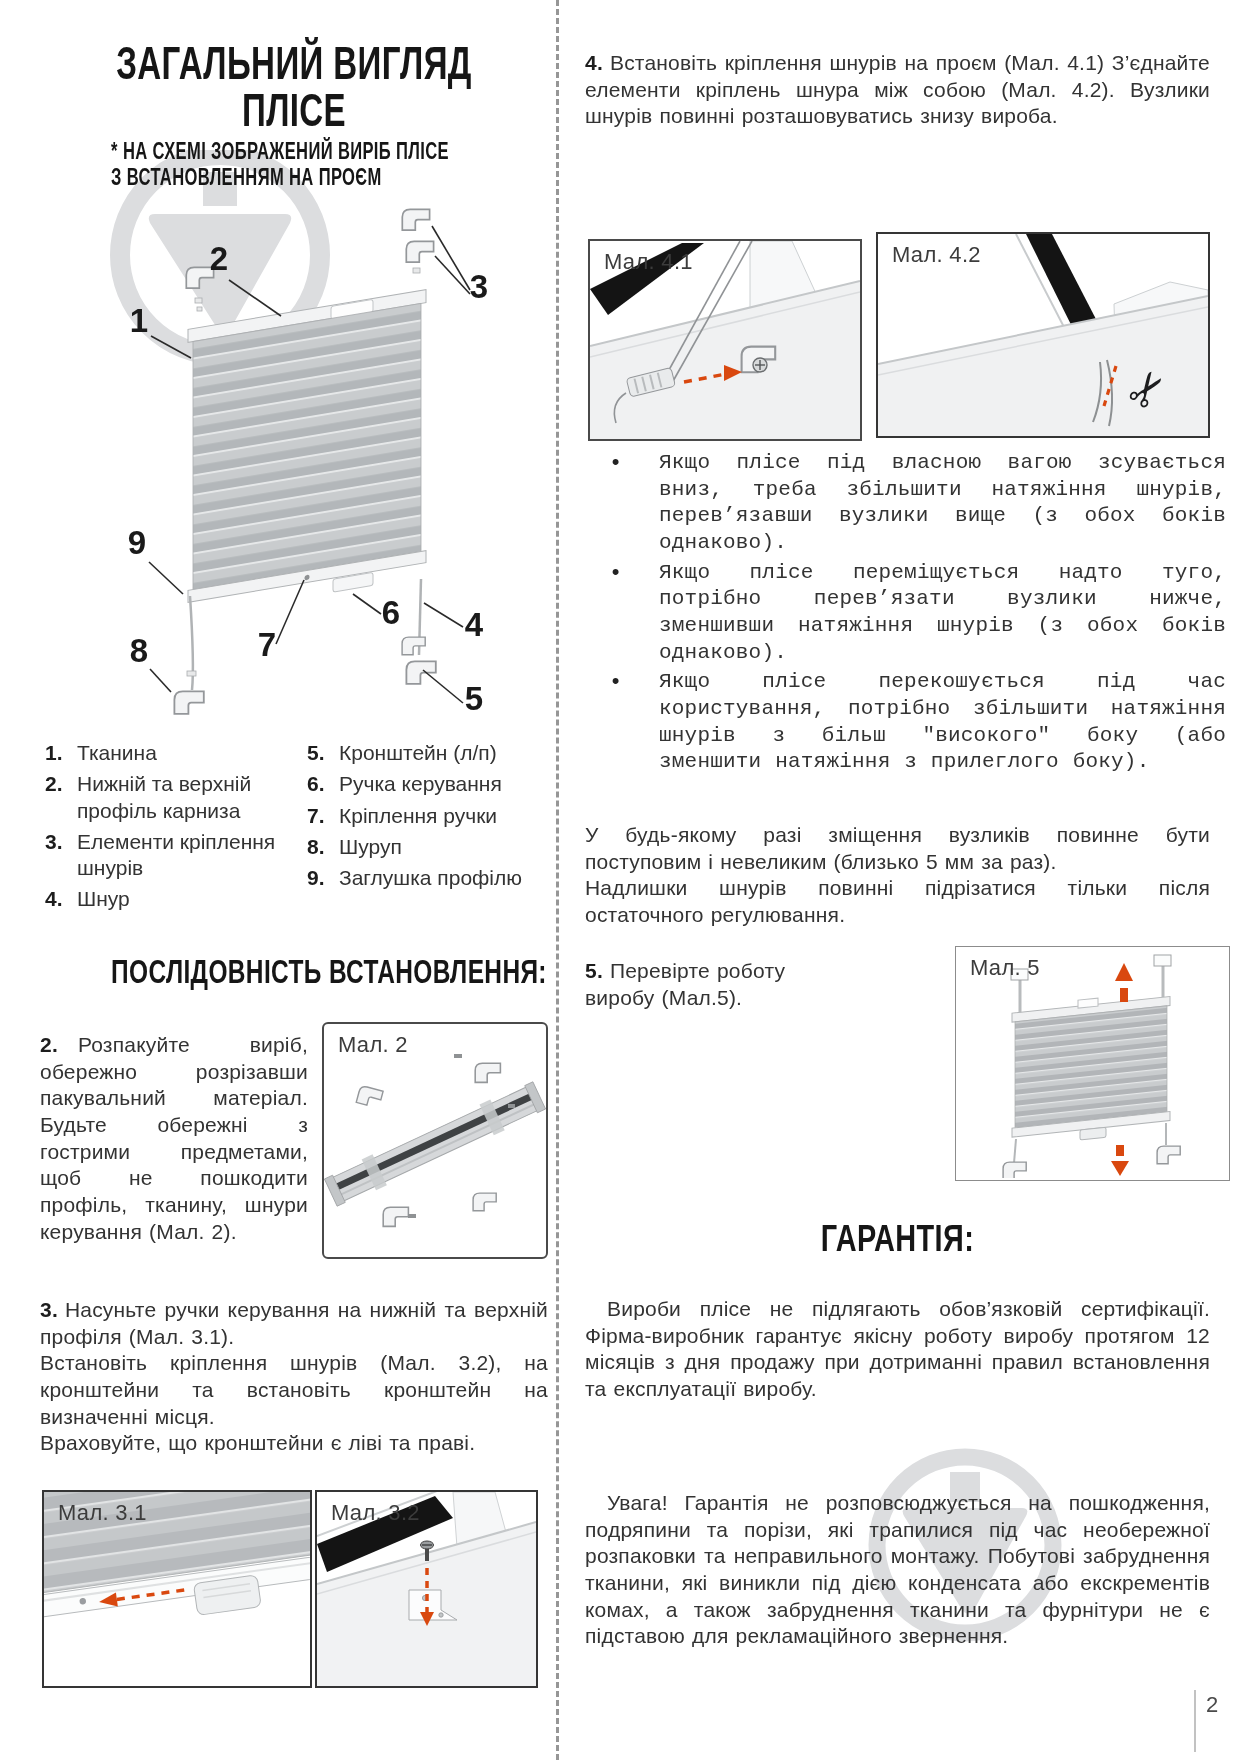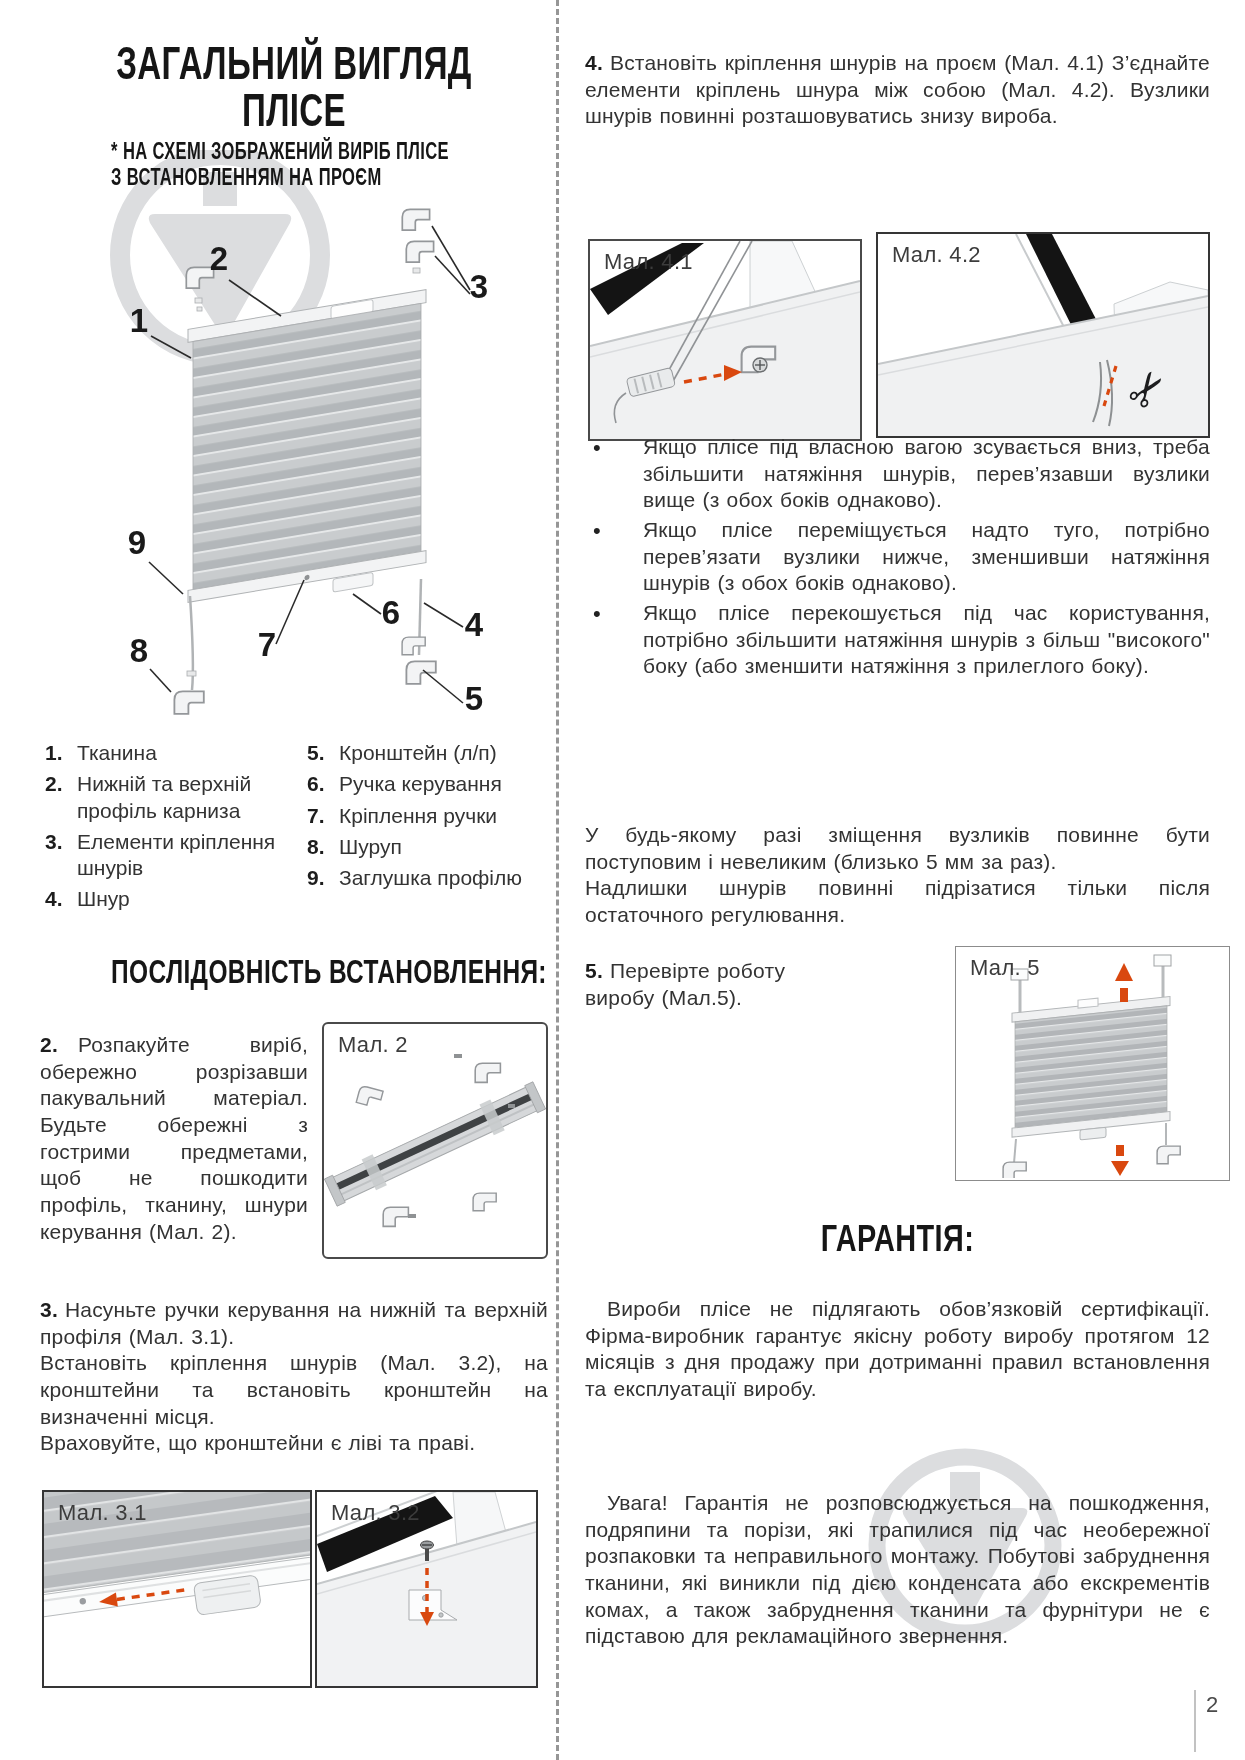--- a/index.html
+++ b/index.html
@@ -12,21 +12,21 @@
 
   .body-text{font-size:21px;line-height:1.27;text-align:justify;letter-spacing:.2px;word-spacing:1px;color:#333;}
   .body-text b{font-weight:700;color:#1d1d1d;}
   .stepnum{margin-right:7px;}
   .stepnum-wide{margin-right:20px;}
 
   .legend{font-size:21px;line-height:1.25;color:#333;}
   .legend .leg{position:relative;padding-left:32px;margin-bottom:5px;}
   .legend .leg b{position:absolute;left:0;top:0;color:#1d1d1d;}
 
-  .bullets{list-style:none;margin:0;padding:0;}
+  .bullets{list-style:none;margin:16px;padding:0;font-family:Liberation Mono, monospace;}
   .bullets li{position:relative;padding-left:58px;margin-bottom:3px;}
   .bullets li::before{content:"\2022";position:absolute;left:8px;top:0;font-size:22px;color:#222;}
 
   .figbox{position:absolute;background:#fff;box-sizing:border-box;}
   .figbox .figlabel{position:absolute;left:14px;top:8px;font-size:22px;color:#3c3c3c;letter-spacing:.3px;z-index:2;}
   .figbox svg{position:absolute;left:0;top:0;z-index:1;}
   .b-dark{border:2px solid #353535;}
   .b-mid{border:2px solid #4a4a4a;}
   .b-light{border:1.5px solid #8c8c8c;}
 

